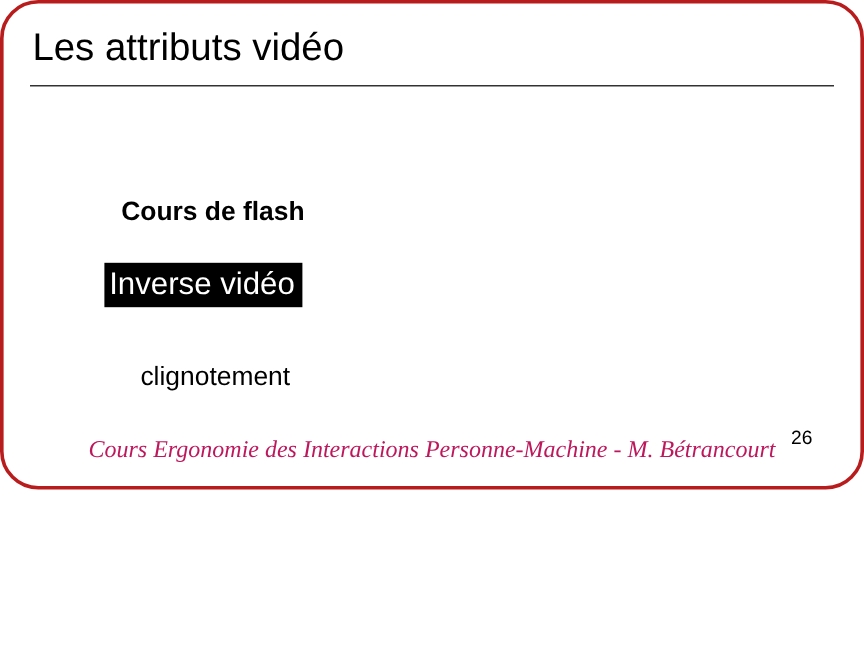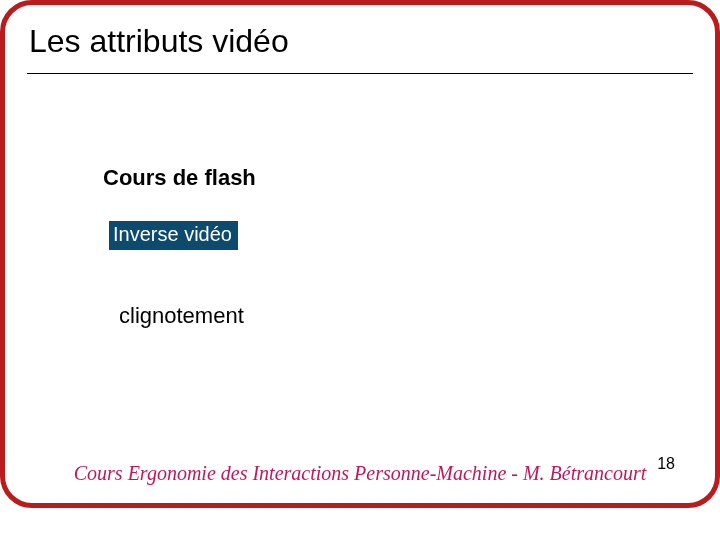--- a/index.html
+++ b/index.html
@@ -7,22 +7,22 @@
       padding: 0;
       width: 720px;
       height: 540px;
       background: #ffffff;
       font-family: Arial, Helvetica, sans-serif;
       position: relative;
       box-sizing: border-box;
     }
     .slide {
       width: 720px;
-      height: 508px;
-      border: 5px solid #b91c1c;
+      height: 408px;
+      border: 3px solid #b91c1c;
       border-radius: 32px;
       box-sizing: border-box;
       position: relative;
       overflow: hidden;
     }
     .title {
       position: absolute;
       top: 18px;
       left: 24px;
       right: 24px;
@@ -42,23 +42,23 @@
       position: absolute;
       top: 160px;
       left: 98px;
       font-size: 22px;
       color: #000;
       font-weight: bold;
     }
     .item2 {
       position: absolute;
       top: 216px;
-      left: 104px;
-      font-size: 20px;
-      background: #0c4a6e;
+      left: 84px;
+      font-size: 26px;
+      background: #000000;
       color: #fff;
       padding: 2px 6px 4px 4px;
       display: inline-block;
     }
     .item3 {
       position: absolute;
       top: 298px;
       left: 114px;
       font-size: 22px;
       color: #000;
@@ -87,14 +87,14 @@
 
 <div class="slide">
   <div class="title">Les attributs vidéo</div>
   <div class="title-underline"></div>
 
   <div class="item1">Cours de flash</div>
   <div class="item2">Inverse vidéo</div>
   <div class="item3">clignotement</div>
 
   <div class="footer">Cours Ergonomie des Interactions Personne-Machine - M. Bétrancourt</div>
-  <div class="pagenum">18</div>
+  <div class="pagenum">26</div>
 </div>
 
 </body></html>

